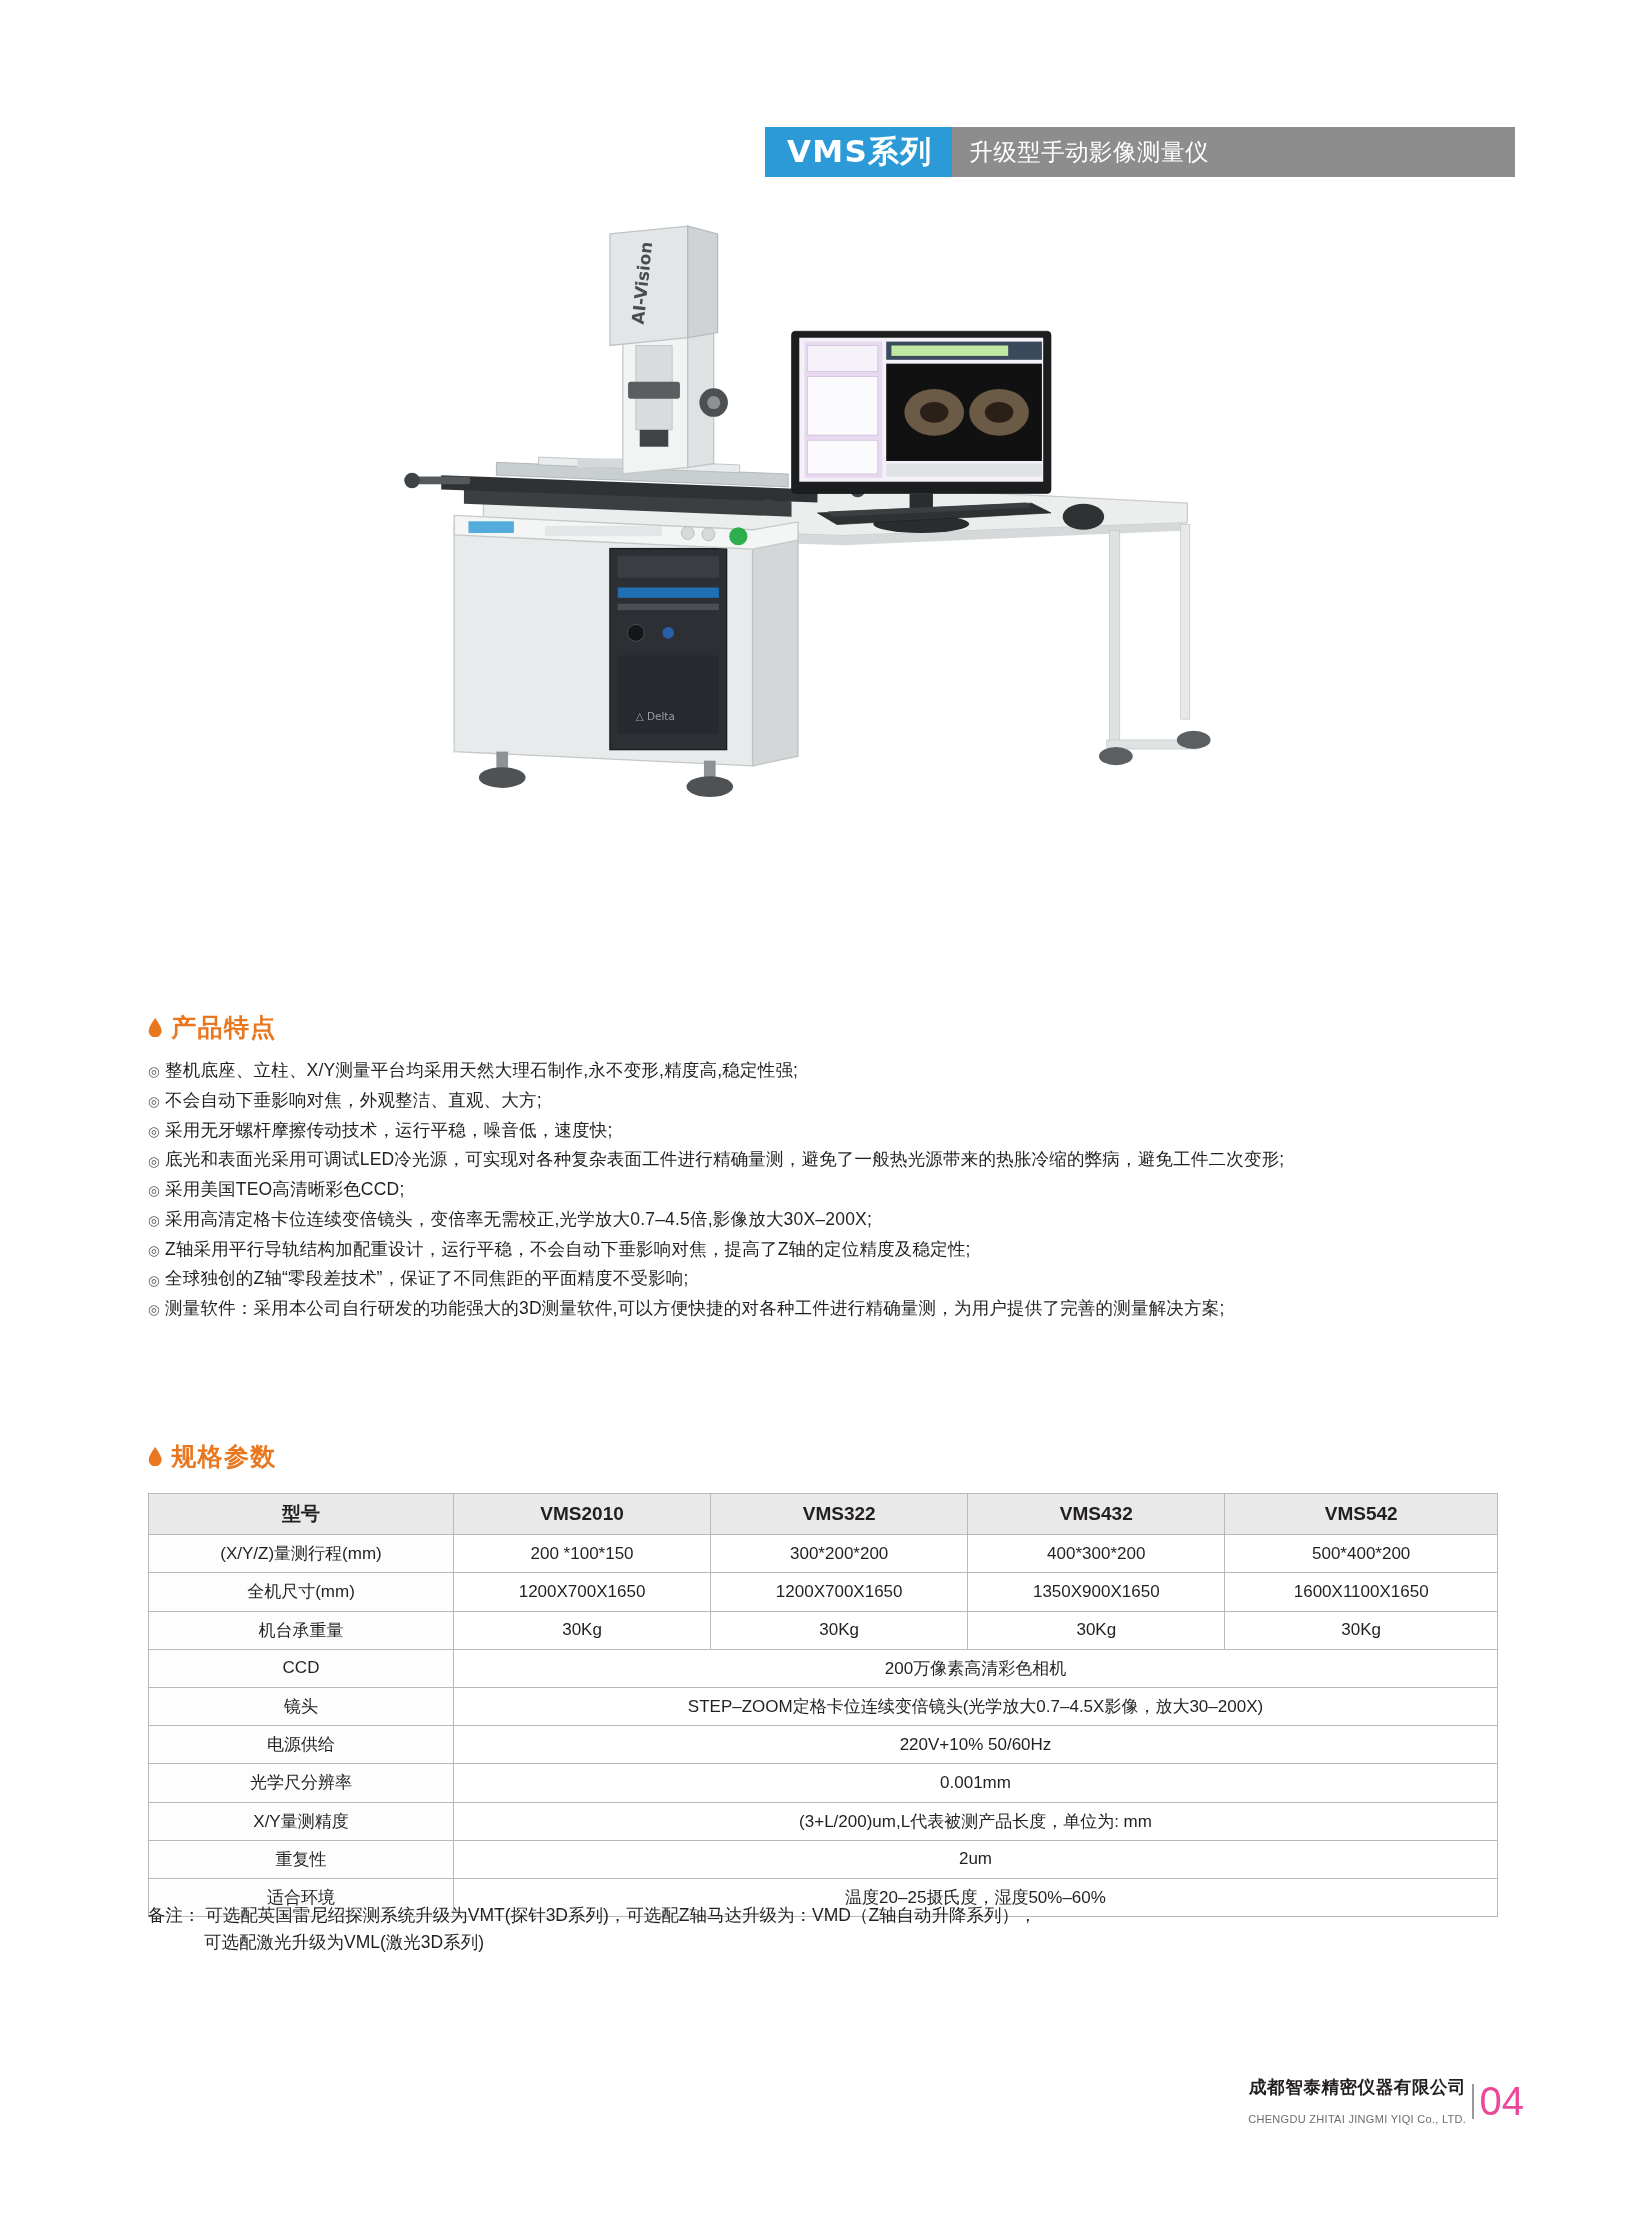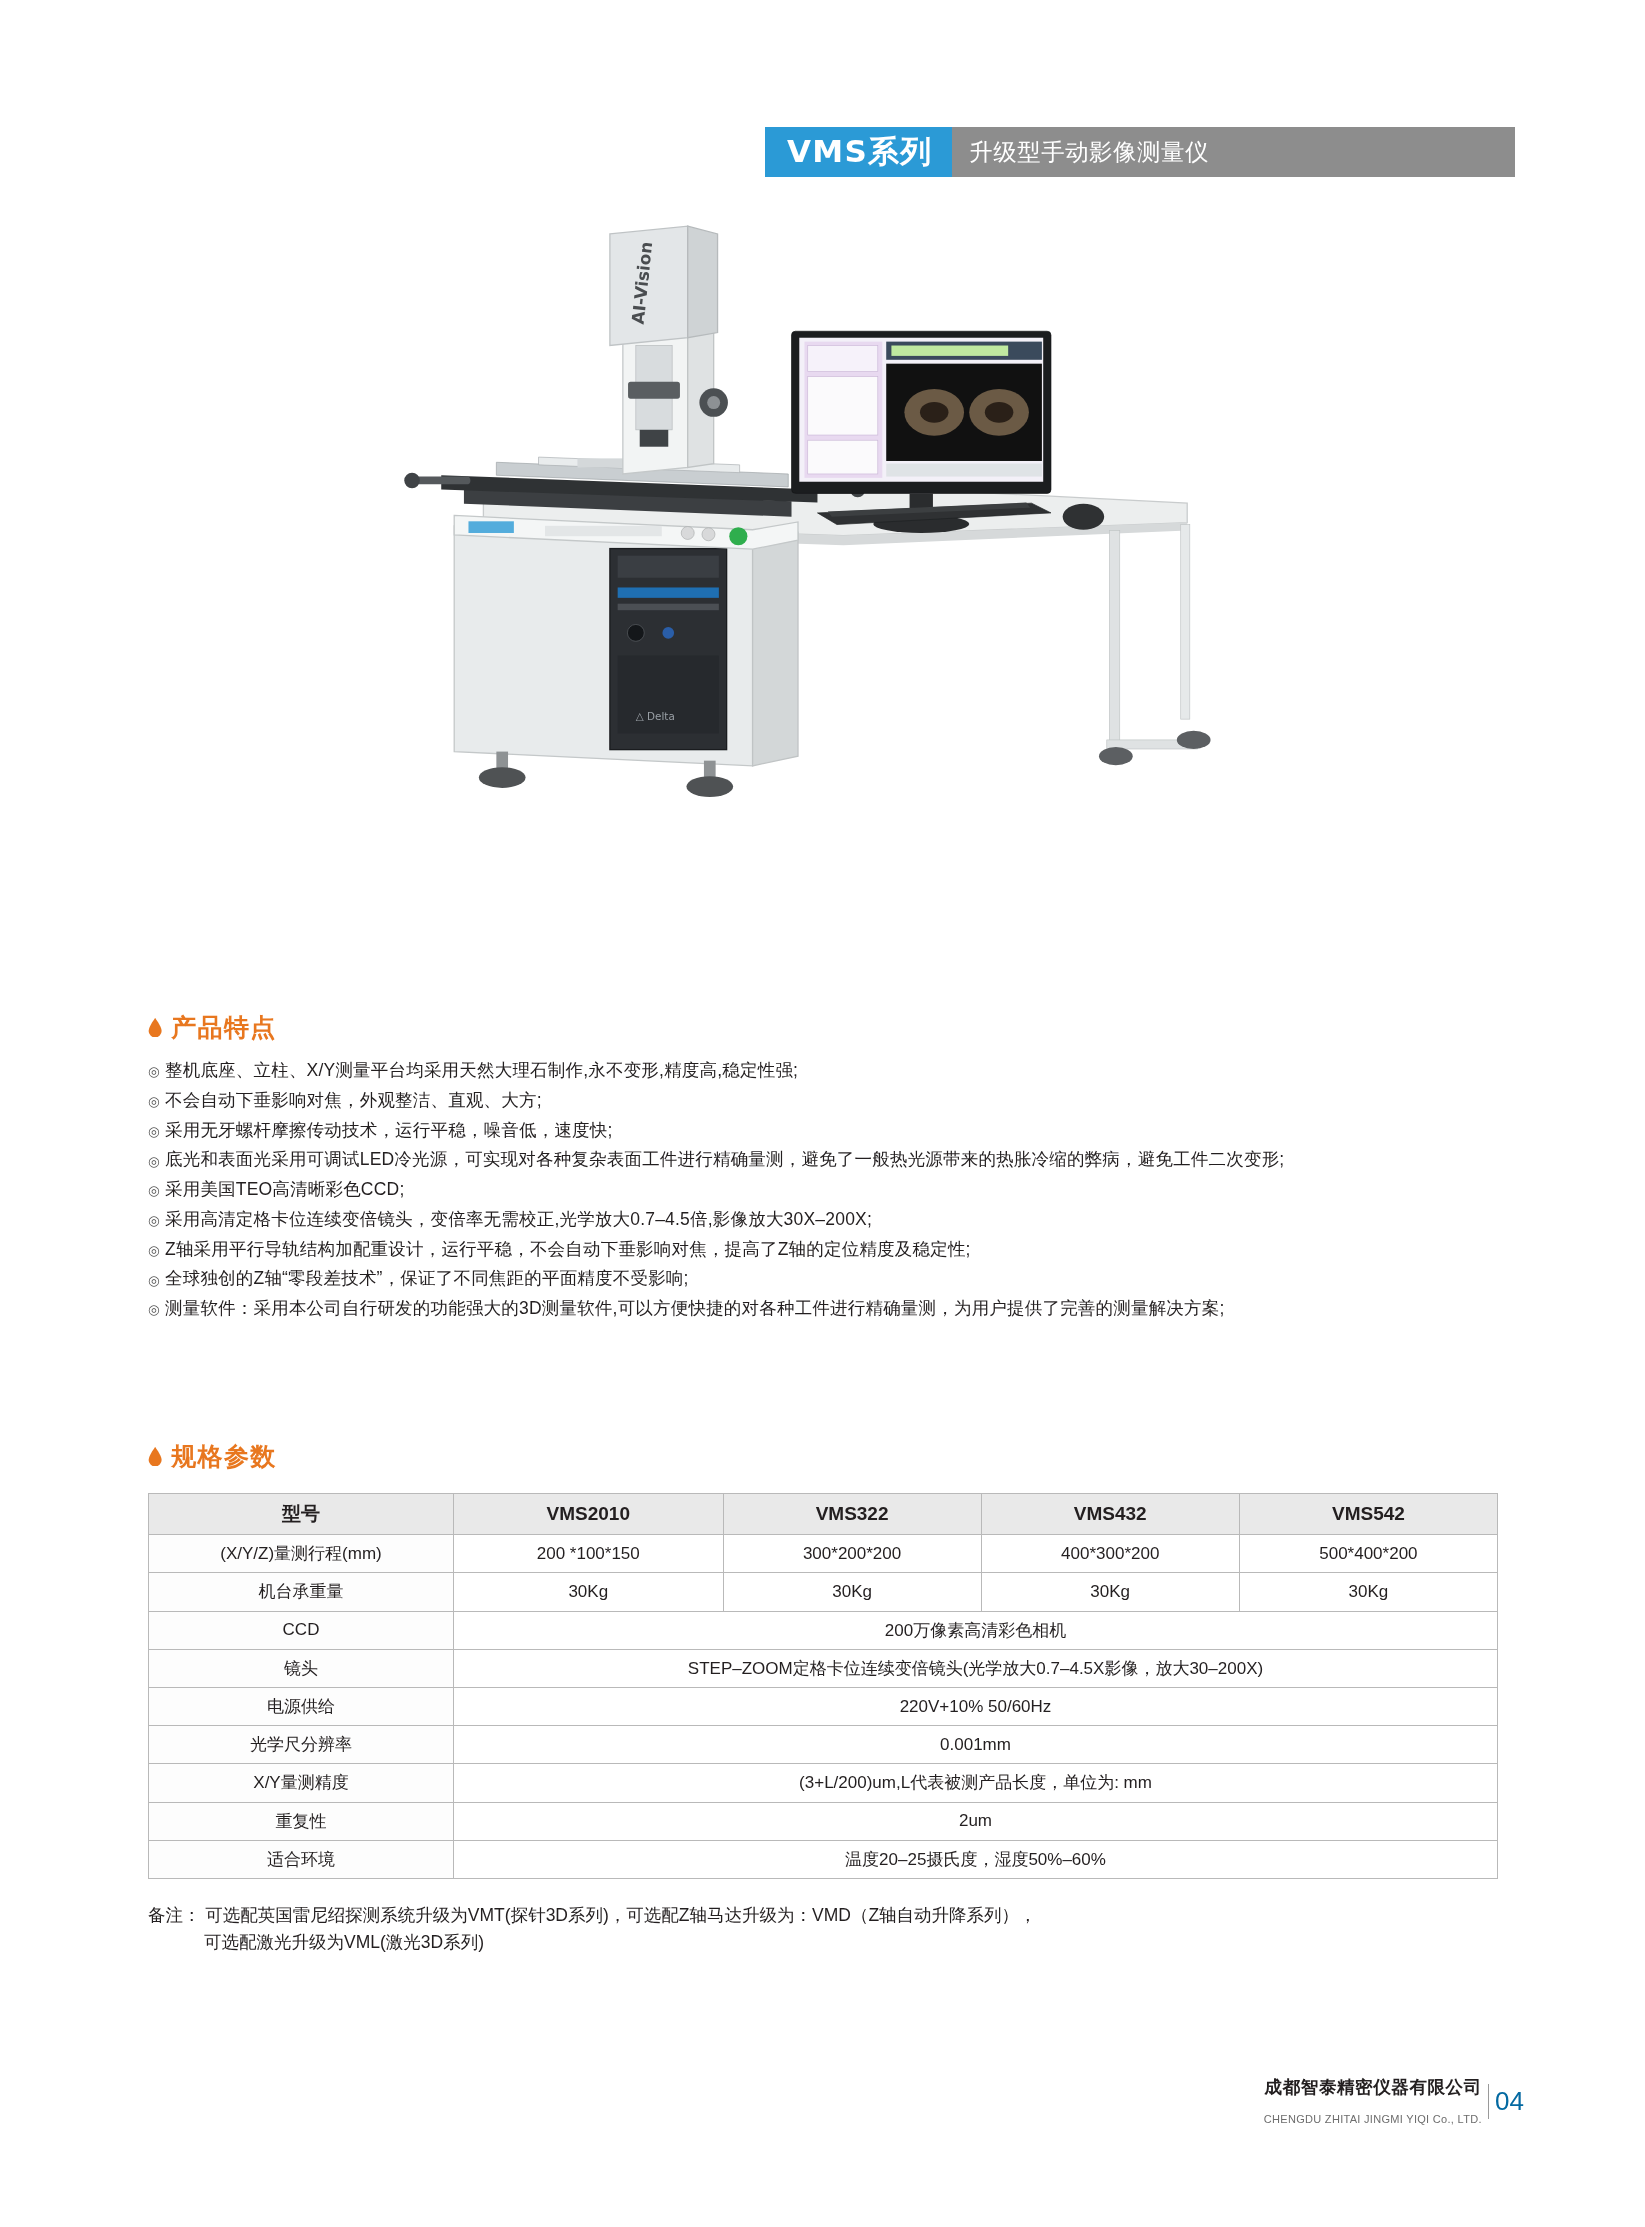--- a/index.html
+++ b/index.html
@@ -178,22 +178,22 @@
     color: #6d6d6d;
     letter-spacing: 0.3px;
     margin-top: 14px;
   }
   .footer-divider {
     width: 1.3px;
     height: 35px;
     background: #9a9a9a;
   }
   .footer-page {
-    font-size: 26px;
-    color: #0369a1;
+    font-size: 40px;
+    color: #ec4899;
     font-weight: normal;
   }
 </style>
 </head>
 <body>
 
 <div class="banner">
   <div class="banner-left">VMS系列</div>
   <div class="banner-right">升级型手动影像测量仪</div>
 </div>
@@ -354,20 +354,27 @@
   </thead>
   <tbody>
     <tr>
       <td>(X/Y/Z)量测行程(mm)</td>
       <td>200 *100*150</td>
       <td>300*200*200</td>
       <td>400*300*200</td>
       <td>500*400*200</td>
     </tr>
     <tr>
+      <td>全机尺寸(mm)</td>
+      <td>1200X700X1650</td>
+      <td>1200X700X1650</td>
+      <td>1350X900X1650</td>
+      <td>1600X1100X1650</td>
+    </tr>
+    <tr>
       <td>机台承重量</td>
       <td>30Kg</td>
       <td>30Kg</td>
       <td>30Kg</td>
       <td>30Kg</td>
     </tr>
     <tr>
       <td>CCD</td>
       <td colspan="4">200万像素高清彩色相机</td>
     </tr>

